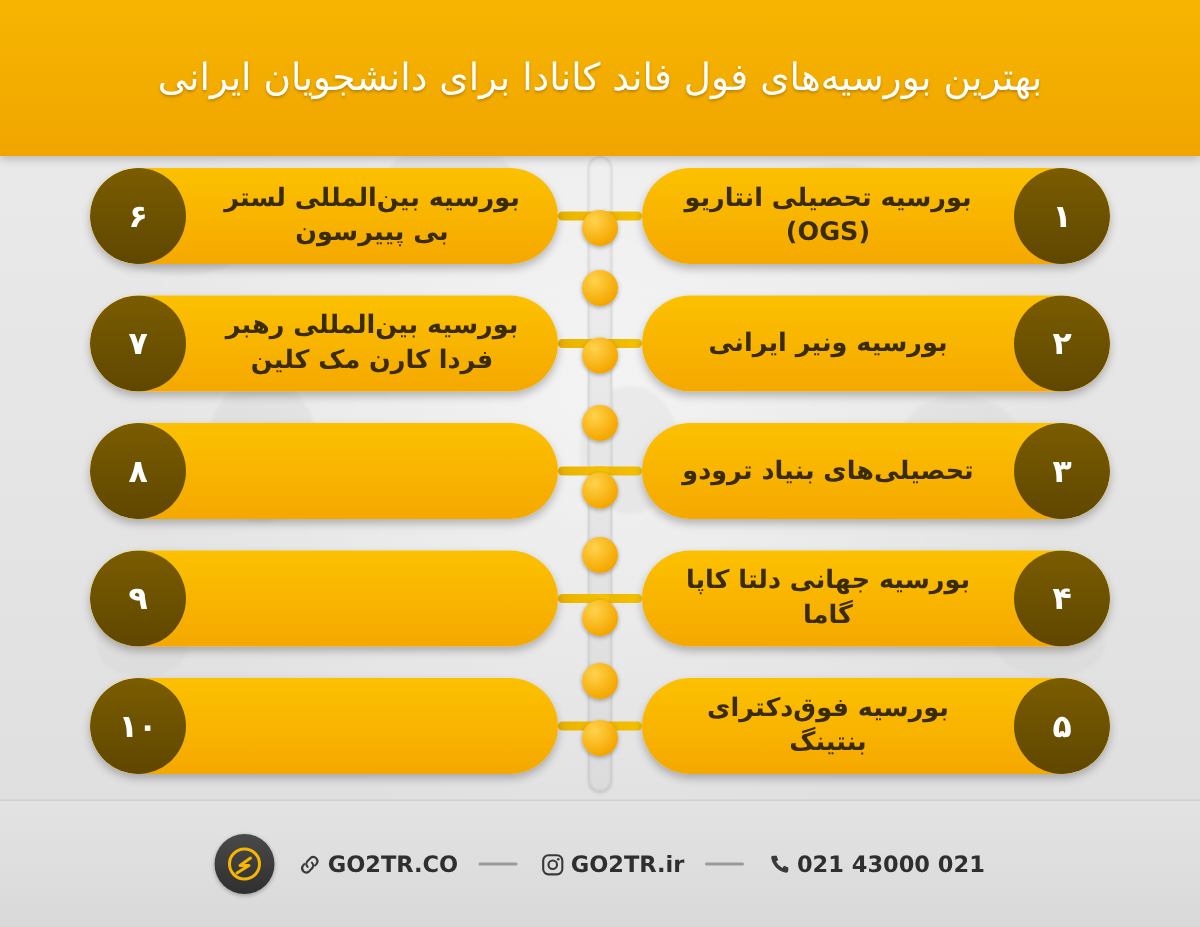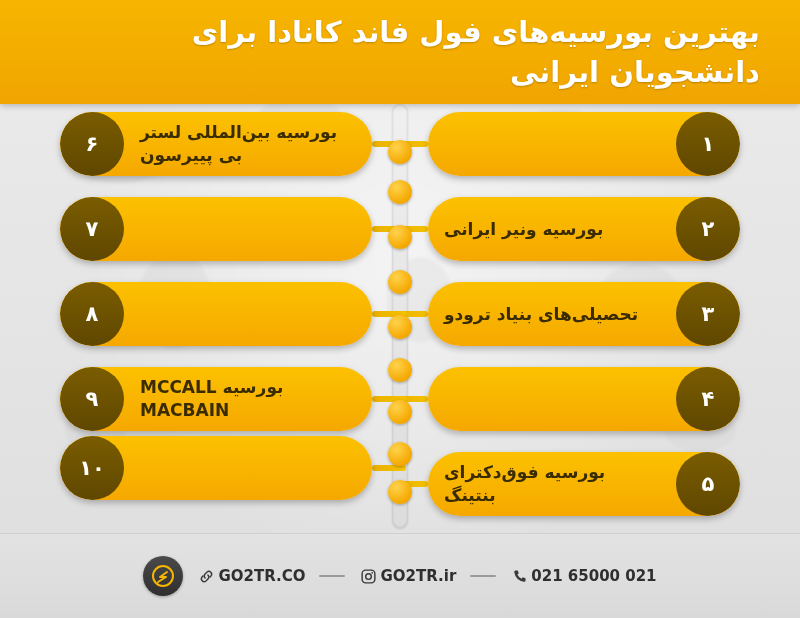--- a/index.html
+++ b/index.html
@@ -35,21 +35,21 @@
   
   .header{
     position:absolute;left:0;top:0;width:800px;height:104px;
     background:linear-gradient(180deg,#f7b500 0%,#f0a500 100%);
     box-shadow:0 2px 6px rgba(0,0,0,.22);
     display:flex;align-items:center;justify-content:center;
     z-index:5;
   }
   .header h1{
     margin:0;padding:0 40px;
-    font-size:29px;line-height:1.38;font-weight:bold;
+    font-size:25px;line-height:1.38;font-weight:normal;
     color:#fff;text-align:right;
     text-shadow:0 1px 2px rgba(0,0,0,.22);
   }
   
   .spine{
     position:absolute;left:392px;top:104px;width:16px;height:424px;
     background:linear-gradient(180deg,#f0f0f0 0%,#dcdcdc 100%);
     border-radius:8px;
     box-shadow:inset 0 0 3px rgba(0,0,0,.18),0 1px 2px rgba(0,0,0,.12);
     z-index:3;
@@ -78,21 +78,21 @@
     background:linear-gradient(180deg,#7a5c00 0%,#5f4700 100%);
     border-radius:34px;
     display:flex;align-items:center;justify-content:center;
     color:#fff;font-size:21px;font-weight:bold;
   }
   .pill.right .numcap{border-radius:34px 34px 34px 34px;}
   .pill-label{
     flex:1;
     padding:0 16px;
     font-size:17px;line-height:1.35;font-weight:bold;color:#3a2c00;
-    text-align:left;
+    text-align:center;
   }
   .pill.left .pill-label{color:#3a2c00;}
   .connector{
     position:absolute;top:29px;height:6px;width:34px;
     background:linear-gradient(90deg,#e9b000,#f5c200);
     border-radius:3px;
   }
   .connector.right{right:372px;}
   .connector.left{left:372px;}
 
@@ -138,20 +138,21 @@
   <div class="node" style="top:400px"></div>
   <div class="node" style="top:442px"></div>
   <div class="node" style="top:480px"></div>
 
   <div class="rows">
 
     <div class="row" style="top:8px">
       <div class="connector right"></div>
       <div class="pill right">
         <div class="numcap">۱</div>
+        <div class="pill-label">بورسیه تحصیلی انتاریو (OGS)</div>
       </div>
     </div>
 
     <div class="row" style="top:93px">
       <div class="connector right"></div>
       <div class="pill right">
         <div class="numcap">۲</div>
         <div class="pill-label">بورسیه ونیر ایرانی</div>
       </div>
     </div>
@@ -161,20 +162,21 @@
       <div class="pill right">
         <div class="numcap">۳</div>
         <div class="pill-label">تحصیلی‌های بنیاد ترودو</div>
       </div>
     </div>
 
     <div class="row" style="top:263px">
       <div class="connector right"></div>
       <div class="pill right">
         <div class="numcap">۴</div>
+        <div class="pill-label">بورسیه جهانی دلتا کاپا گاما</div>
       </div>
     </div>
 
     <div class="row" style="top:348px">
       <div class="connector right"></div>
       <div class="pill right">
         <div class="numcap">۵</div>
         <div class="pill-label">بورسیه فوق‌دکترای بنتینگ</div>
       </div>
     </div>
@@ -184,39 +186,39 @@
       <div class="pill left">
         <div class="numcap">۶</div>
         <div class="pill-label">بورسیه بین‌المللی لستر بی پییرسون</div>
       </div>
     </div>
 
     <div class="row" style="top:93px">
       <div class="connector left"></div>
       <div class="pill left">
         <div class="numcap">۷</div>
+        <div class="pill-label">بورسیه بین‌المللی رهبر فردا کارن مک کلین</div>
       </div>
     </div>
 
     <div class="row" style="top:178px">
       <div class="connector left"></div>
       <div class="pill left">
         <div class="numcap">۸</div>
       </div>
     </div>
 
     <div class="row" style="top:263px">
       <div class="connector left"></div>
       <div class="pill left">
         <div class="numcap">۹</div>
-        <div class="pill-label">بورسیه MCCALL MACBAIN</div>
-      </div>
-    </div>
-
-    <div class="row" style="top:332px">
+      </div>
+    </div>
+
+    <div class="row" style="top:348px">
       <div class="connector left"></div>
       <div class="pill left">
         <div class="numcap">۱۰</div>
       </div>
     </div>
 
   </div>
 
   <div class="footer">
     <div class="footer-inner">
@@ -251,18 +253,18 @@
       </div>
 
       <div class="fsep"></div>
 
       <div class="fitem">
         <span class="ic">
           <svg width="17" height="17" viewBox="0 0 24 24" aria-hidden="true">
             <path d="M6.5 3.5h3l1.5 4-2 1.5a12 12 0 0 0 6 6l1.5-2 4 1.5v3a2 2 0 0 1-2.2 2A17 17 0 0 1 4.5 5.7 2 2 0 0 1 6.5 3.5z" fill="#3a3a3a"></path>
           </svg>
         </span>
-        <span>021 65000 021</span>
+        <span>021 43000 021</span>
       </div>
     </div>
   </div>
 
 </div>
 
 </body></html>

